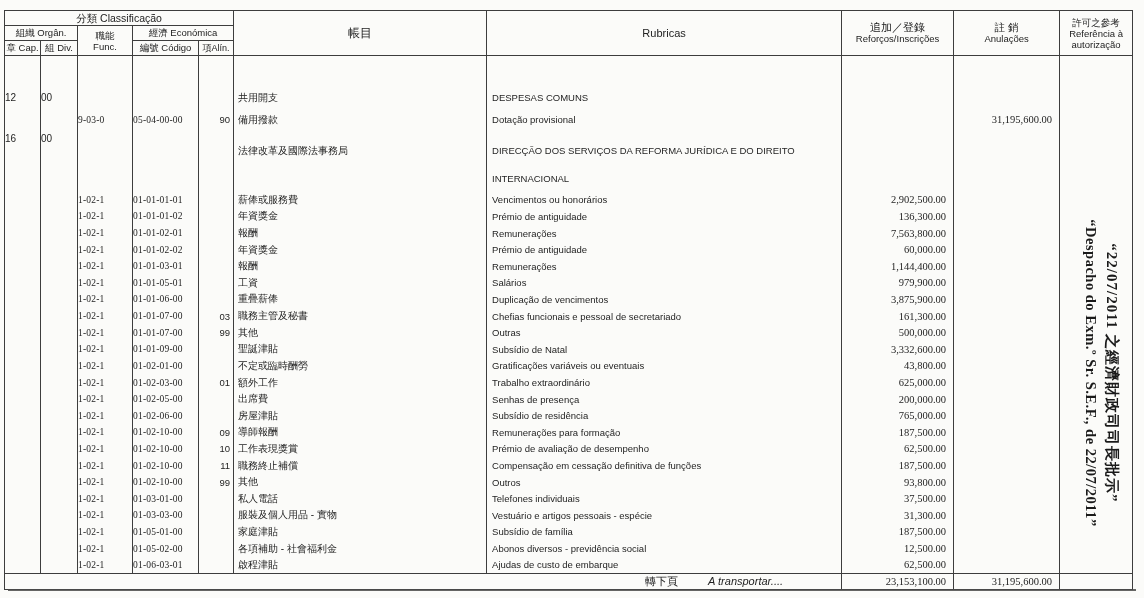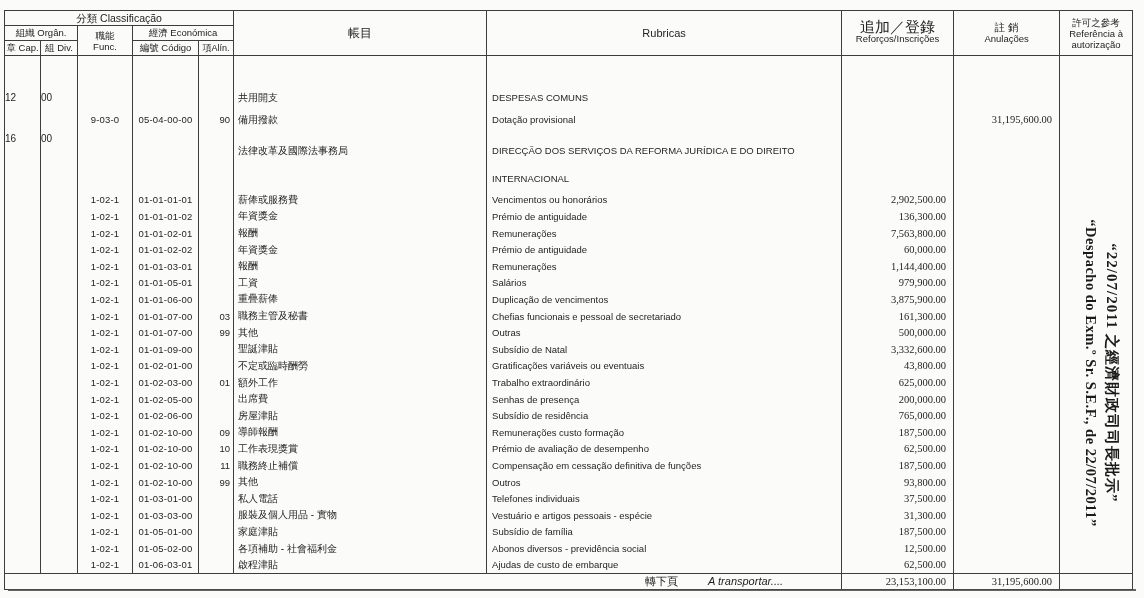--- a/index.html
+++ b/index.html
@@ -23,21 +23,21 @@
     text-align:center;vertical-align:middle;color:#222;
   }
   thead tr{height:15px;}
   th.small{font-size:9.5px;margin-top:48px;}
   th .sub{display:block;font-size:9.5px;line-height:11px;}
   tbody td{
     border-left:1.2px solid #3d3d3d;border-right:1.2px solid #3d3d3d;
     vertical-align:middle;font-size:9.5px;color:#242424;
   }
   td.c0,td.c1{text-align:left;font-size:10px;}
-  td.c2,td.c3{text-align:center;font-size:9.5px;letter-spacing:0.2px;}
+  td.c2,td.c3{font-size:9.5px;letter-spacing:0.2px;font-family:Liberation Serif, serif;}
   td.c4{text-align:right;padding-right:3px;font-size:9.5px;}
   td.c5{text-align:left;padding-left:4px;font-size:10px;}
   td.c6{text-align:left;padding-left:5px;font-size:9.5px;}
   td.c7,td.c8{
     text-align:right;padding-right:7px;
     font-family:"Liberation Serif",serif;font-size:10.5px;
   }
   tr.dual td{vertical-align:top;margin-left:27px;}
   tr.dual td.c5,tr.dual td.c6{line-height:30px;padding-top:3px;}
   tr.dual .l2{line-height:26px;}
@@ -82,21 +82,21 @@
         <col style="width:112px">
         <col style="width:106px">
       <col style="width:73px">
     </colgroup>
     <thead>
       <tr>
         <th colspan="5">分類 Classificação</th>
         <th rowspan="3" style="font-size:12px;">帳目</th>
         <th rowspan="3" style="font-size:11px;">Rubricas</th>
         <th rowspan="3">
-          <span class="sub" style="font-size:15px;font-family:Liberation Serif, serif;">追加／登錄</span>
+          <span class="sub" style="font-size:11px;font-family:Liberation Serif, serif;">追加／登錄</span>
           <span class="sub">Reforços/Inscrições</span>
         </th>
         <th rowspan="3">
           <span class="sub" style="font-size:10.5px;">註 銷</span>
           <span class="sub">Anulações</span>
         </th>
         <th rowspan="3">
           <span class="sub">許可之參考</span>
           <span class="sub">Referência à</span>
           <span class="sub">autorização</span>
@@ -337,21 +337,21 @@
           <td class="c8"></td>
           <td class="c9"></td>
         </tr>
         <tr style="height: 16.61px;">
           <td class="c0"></td>
           <td class="c1"></td>
           <td class="c2">1-02-1</td>
           <td class="c3">01-02-10-00</td>
           <td class="c4">09</td>
           <td class="c5">導師報酬</td>
-          <td class="c6">Remunerações custo formação</td>
+          <td class="c6">Remunerações para formação</td>
           <td class="c7">187,500.00</td>
           <td class="c8"></td>
           <td class="c9"></td>
         </tr>
         <tr style="height: 16.61px;">
           <td class="c0"></td>
           <td class="c1"></td>
           <td class="c2">1-02-1</td>
           <td class="c3">01-02-10-00</td>
           <td class="c4">10</td>

